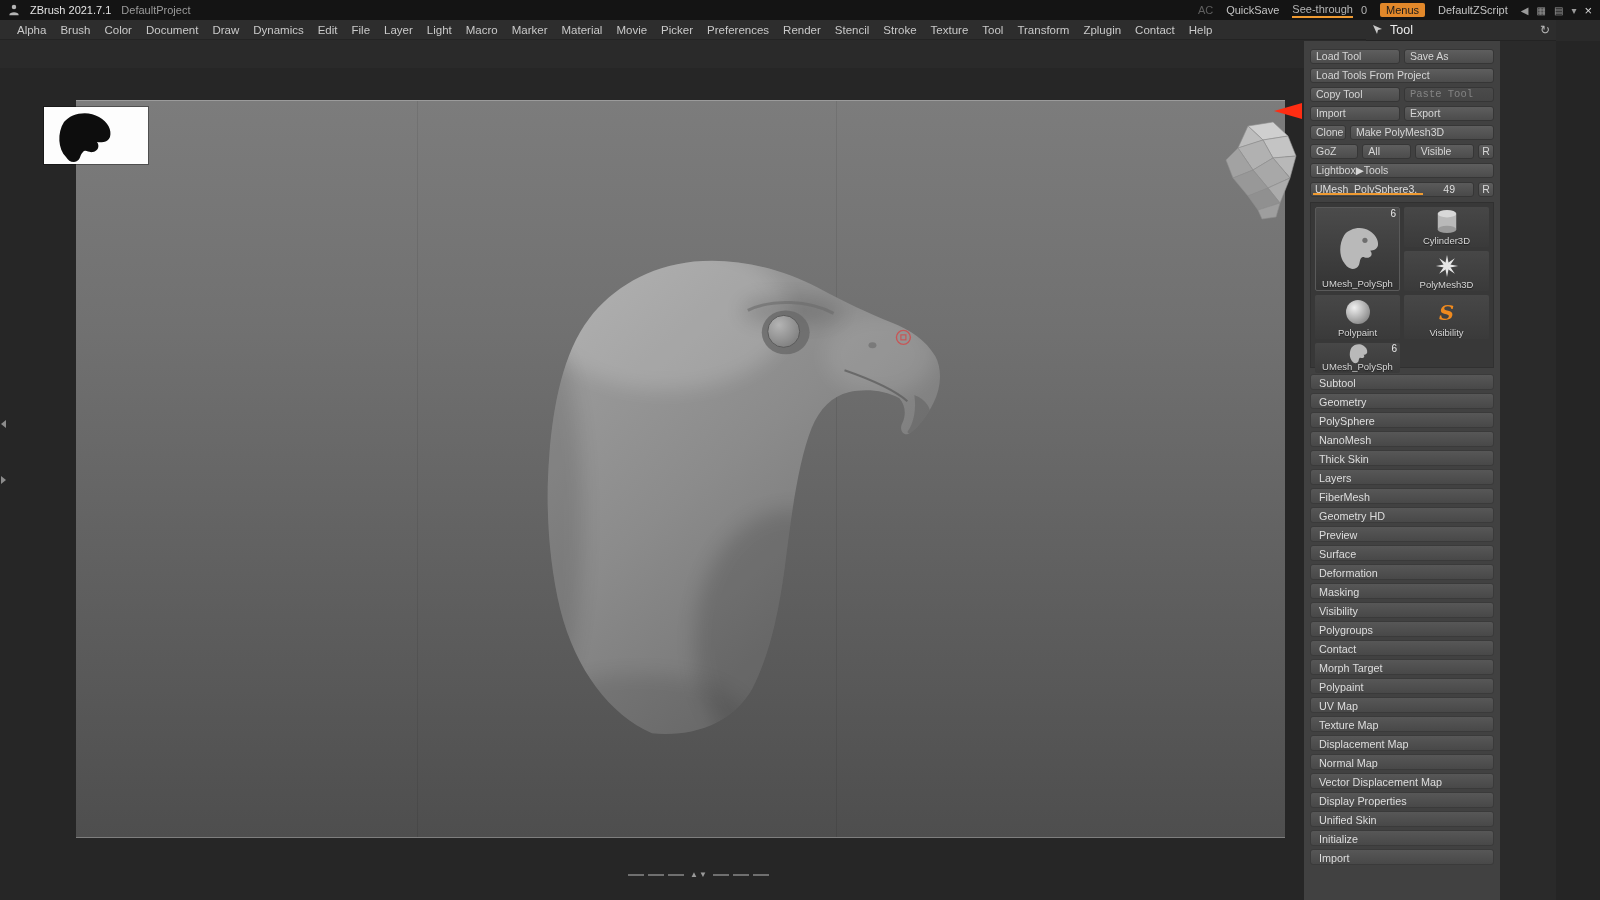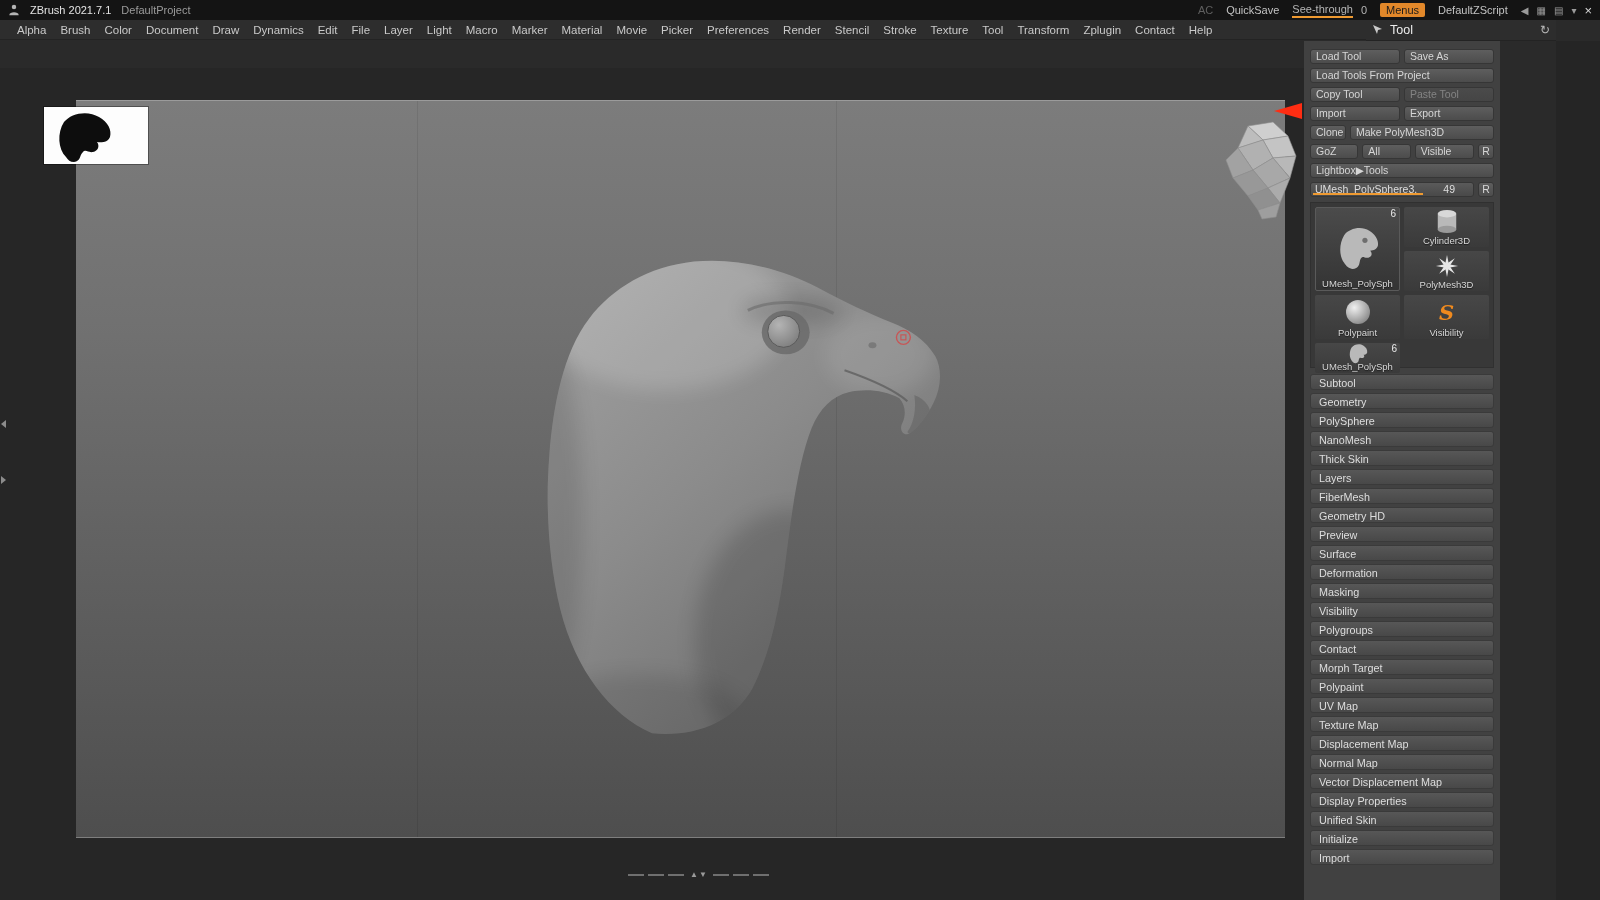--- a/index.html
+++ b/index.html
@@ -61,21 +61,21 @@
   .panel-header { position:absolute; top:20px; left:1366px; width:190px; height:21px; background:#2d2d2d;
                   display:flex; align-items:center; gap:6px; padding:0 6px; border-bottom:1px solid #232323; }
   .panel-title { font-size:12.5px; color:#ececec; }
   .panel-refresh { margin-left:auto; color:#b9b9b9; font-size:12px; }
   .panel { position:absolute; top:41px; left:1304px; width:196px; height:859px; background:#414141; }
   .right-gutter { position:absolute; top:41px; left:1556px; width:44px; height:859px; background:#252525; }
 
   .prow { display:flex; gap:4px; margin:4px 6px 0; height:15px; }
   .btn { flex:1; background:linear-gradient(180deg,#5e5e5e,#4c4c4c); border:1px solid #363636; border-radius:3px;
          color:#d6d6d6; font-size:10.5px; line-height:13px; padding:0 5px; white-space:nowrap; overflow:hidden; }
-  .btn.disabled { color:#848484; background:linear-gradient(180deg,#4b4b4b,#454545); }
+  .btn.disabled { color:#848484; background:linear-gradient(180deg,#4b4b4b,#454545);font-family:Liberation Mono, monospace; }
   .btn.small { flex:0 0 36px; }
   .btn.tiny { flex:0 0 16px; padding:0; text-align:center; }
   .slider { flex:1; position:relative; background:linear-gradient(180deg,#5a5a5a,#494949); border:1px solid #363636;
             border-radius:3px; color:#dedede; font-size:10.5px; line-height:13px; padding:0 4px; overflow:hidden; }
   .slider .val { position:absolute; right:18px; top:0;margin-left:47px; }
   .slider .fill { position:absolute; left:2px; bottom:1px; width:68%; height:2px; background:#ef9a31; }
 
   .thumbs { margin:5px 6px 0; height:166px; background:#383838; border:1px solid #303030; padding:4px;
             display:grid; grid-template-columns:1fr 1fr; grid-template-rows:40px 40px 44px 30px; gap:4px; }
   .thumb { position:relative; background:linear-gradient(180deg,#474747,#3a3a3a); border-radius:2px;

